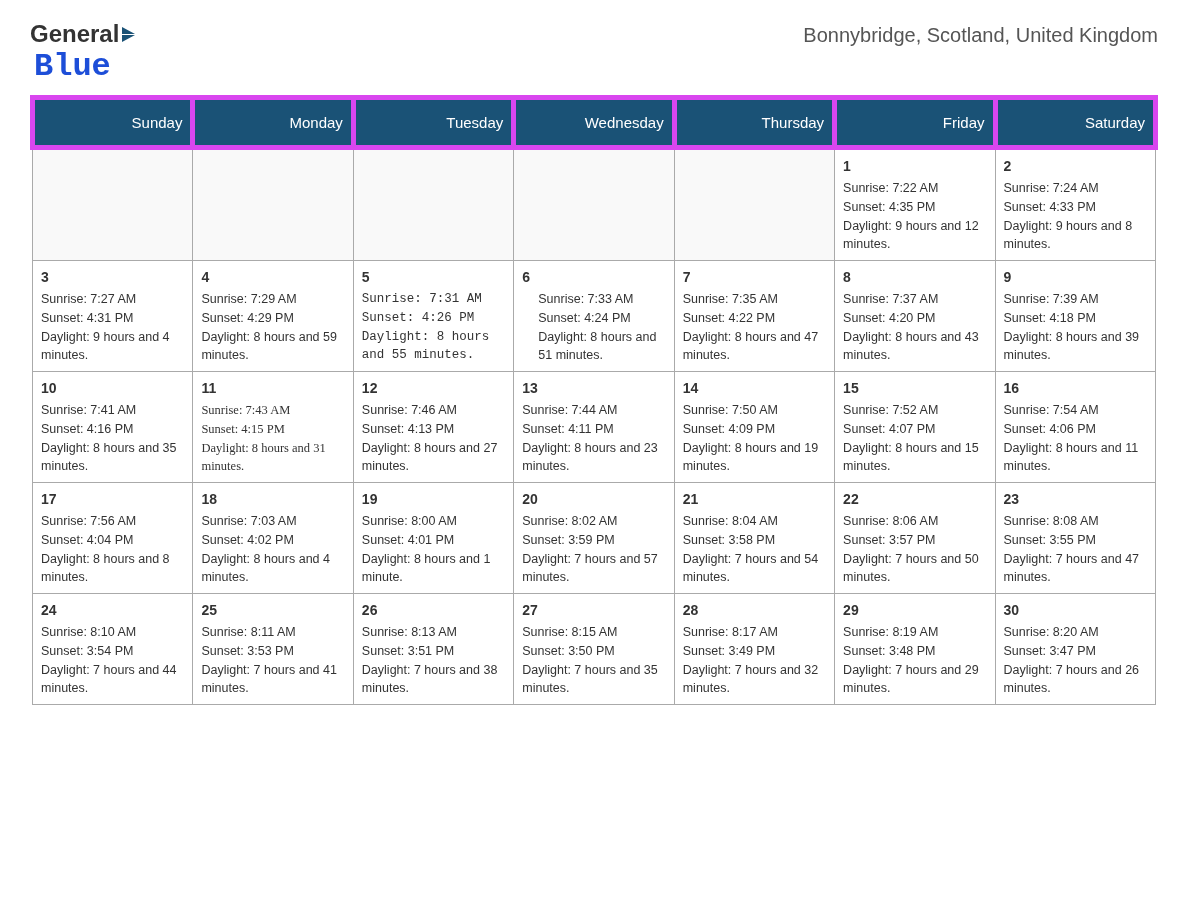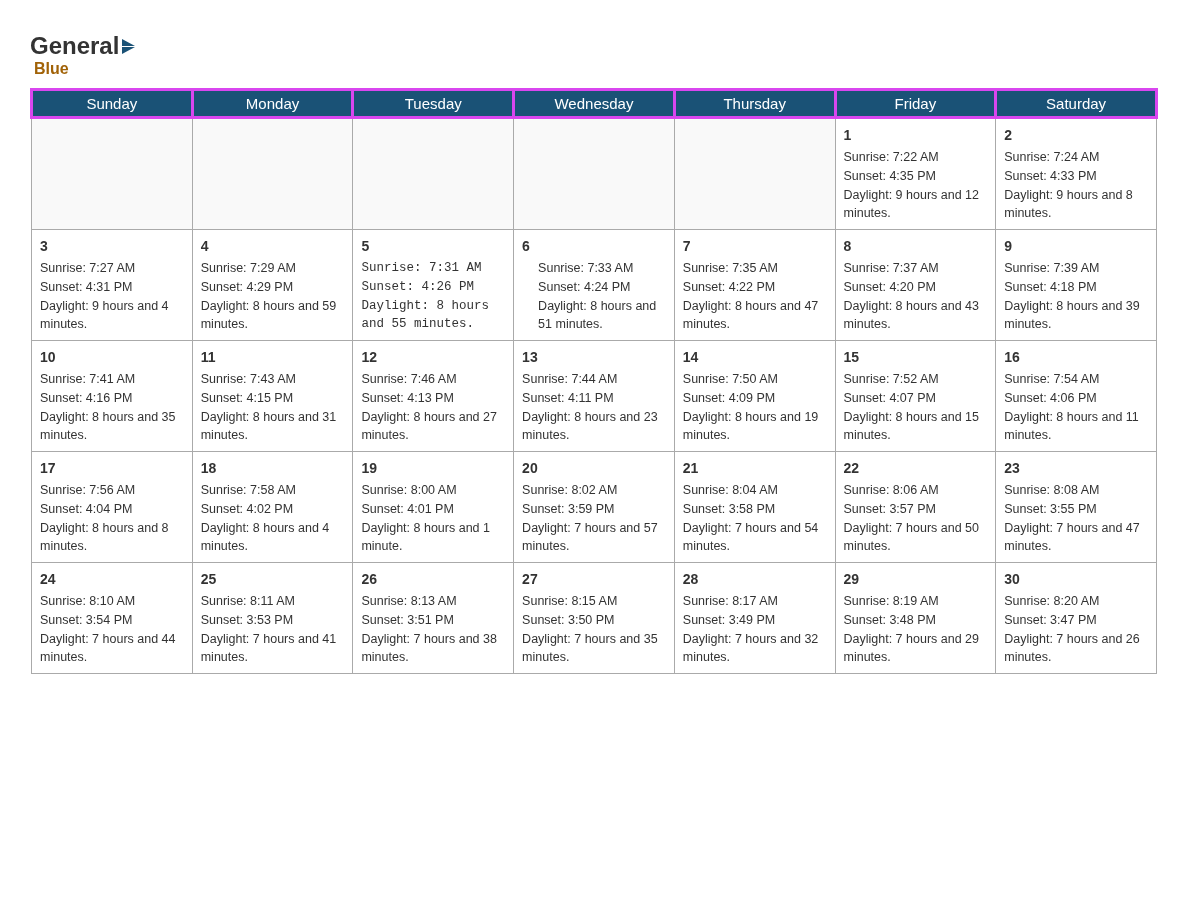--- a/index.html
+++ b/index.html
@@ -35,25 +35,25 @@
       margin-top: 4px;
     }
     .calendar {
       width: 100%;
       border-collapse: collapse;
       margin-top: 10px;
     }
     .calendar th {
       background-color: #1a5276;
       color: #fff;
-      padding: 4px 8px;
+      padding: 14px 8px;
       font-size: 15px;
       font-weight: normal;
-      text-align: center;
-      border: 3px solid #d946ef;
+      text-align: right;
+      border: 5px solid #d946ef;
     }
     .calendar td {
       border: 1px solid #aaa;
       vertical-align: top;
       padding: 6px 8px;
       width: 14.28%;
       min-height: 90px;
       font-size: 12.5px;
       color: #333;
       line-height: 1.5;
@@ -63,45 +63,45 @@
       font-weight: bold;
       display: block;
       margin-bottom: 2px;
     }
     .empty-cell {
       background: #f9f9f9;
     }
     .logo-top-row {
       display: flex;
       align-items: center;
-      margin-top: 12px;
     }
     .logo-text-general {
       font-size: 24px;
       font-weight: bold;
       color: #333;
     }
   </style>
 </head>
 <body>
 
 <div class="header-area">
   <div class="logo">
     <div class="logo-top-row">
       <span class="logo-text-general">General</span>
       <div style="display:inline-flex; flex-direction:column; margin-left:3px; justify-content:center;">
         <div style="width:0;height:0;border-left:13px solid #1a5276;border-top:7px solid transparent;border-bottom:0px solid transparent; margin-bottom:1px;"></div>
         <div style="width:0;height:0;border-left:13px solid #1a5276;border-top:0px solid transparent;border-bottom:7px solid transparent;"></div>
       </div>
     </div>
     <div style="padding-left:4px;">
-      <span style="font-size:16px;font-weight:bold;color:#a16207;">Blue</span>
+      <span style="font-size:32px;font-weight:bold;color:#1d4ed8;font-family:Liberation Mono, monospace;">Blue</span>
     </div>
   </div>
   <div class="title-area">
+    <div class="location-title">Bonnybridge, Scotland, United Kingdom</div>
   </div>
 </div>
 
 <table class="calendar">
   <thead>
     <tr>
     <th>Sunday</th>
         <th>Monday</th>
         <th>Tuesday</th>
         <th>Wednesday</th>
@@ -176,21 +176,21 @@
       </tr>
       <tr>
         <td>
           <span class="day-number">10</span>
           <div style="white-space: pre-line;">Sunrise: 7:41 AM
 Sunset: 4:16 PM
 Daylight: 8 hours and 35 minutes.</div>
         </td>
         <td>
           <span class="day-number">11</span>
-          <div style="white-space: pre-line;">Sunrise: 7:43 AM
+          <div style="white-space: pre-line; font-family: Liberation Serif, serif;">Sunrise: 7:43 AM
 Sunset: 4:15 PM
 Daylight: 8 hours and 31 minutes.</div>
         </td>
         <td>
           <span class="day-number">12</span>
           <div style="white-space: pre-line;">Sunrise: 7:46 AM
 Sunset: 4:13 PM
 Daylight: 8 hours and 27 minutes.</div>
         </td>
         <td>
@@ -220,21 +220,21 @@
       </tr>
       <tr>
         <td>
           <span class="day-number">17</span>
           <div style="white-space: pre-line;">Sunrise: 7:56 AM
 Sunset: 4:04 PM
 Daylight: 8 hours and 8 minutes.</div>
         </td>
         <td>
           <span class="day-number">18</span>
-          <div style="white-space: pre-line;">Sunrise: 7:58 AM
+          <div style="white-space: pre-line;">Sunrise: 7:03 AM
 Sunset: 4:02 PM
 Daylight: 8 hours and 4 minutes.</div>
         </td>
         <td>
           <span class="day-number">19</span>
           <div style="white-space: pre-line;">Sunrise: 8:00 AM
 Sunset: 4:01 PM
 Daylight: 8 hours and 1 minute.</div>
         </td>
         <td>

